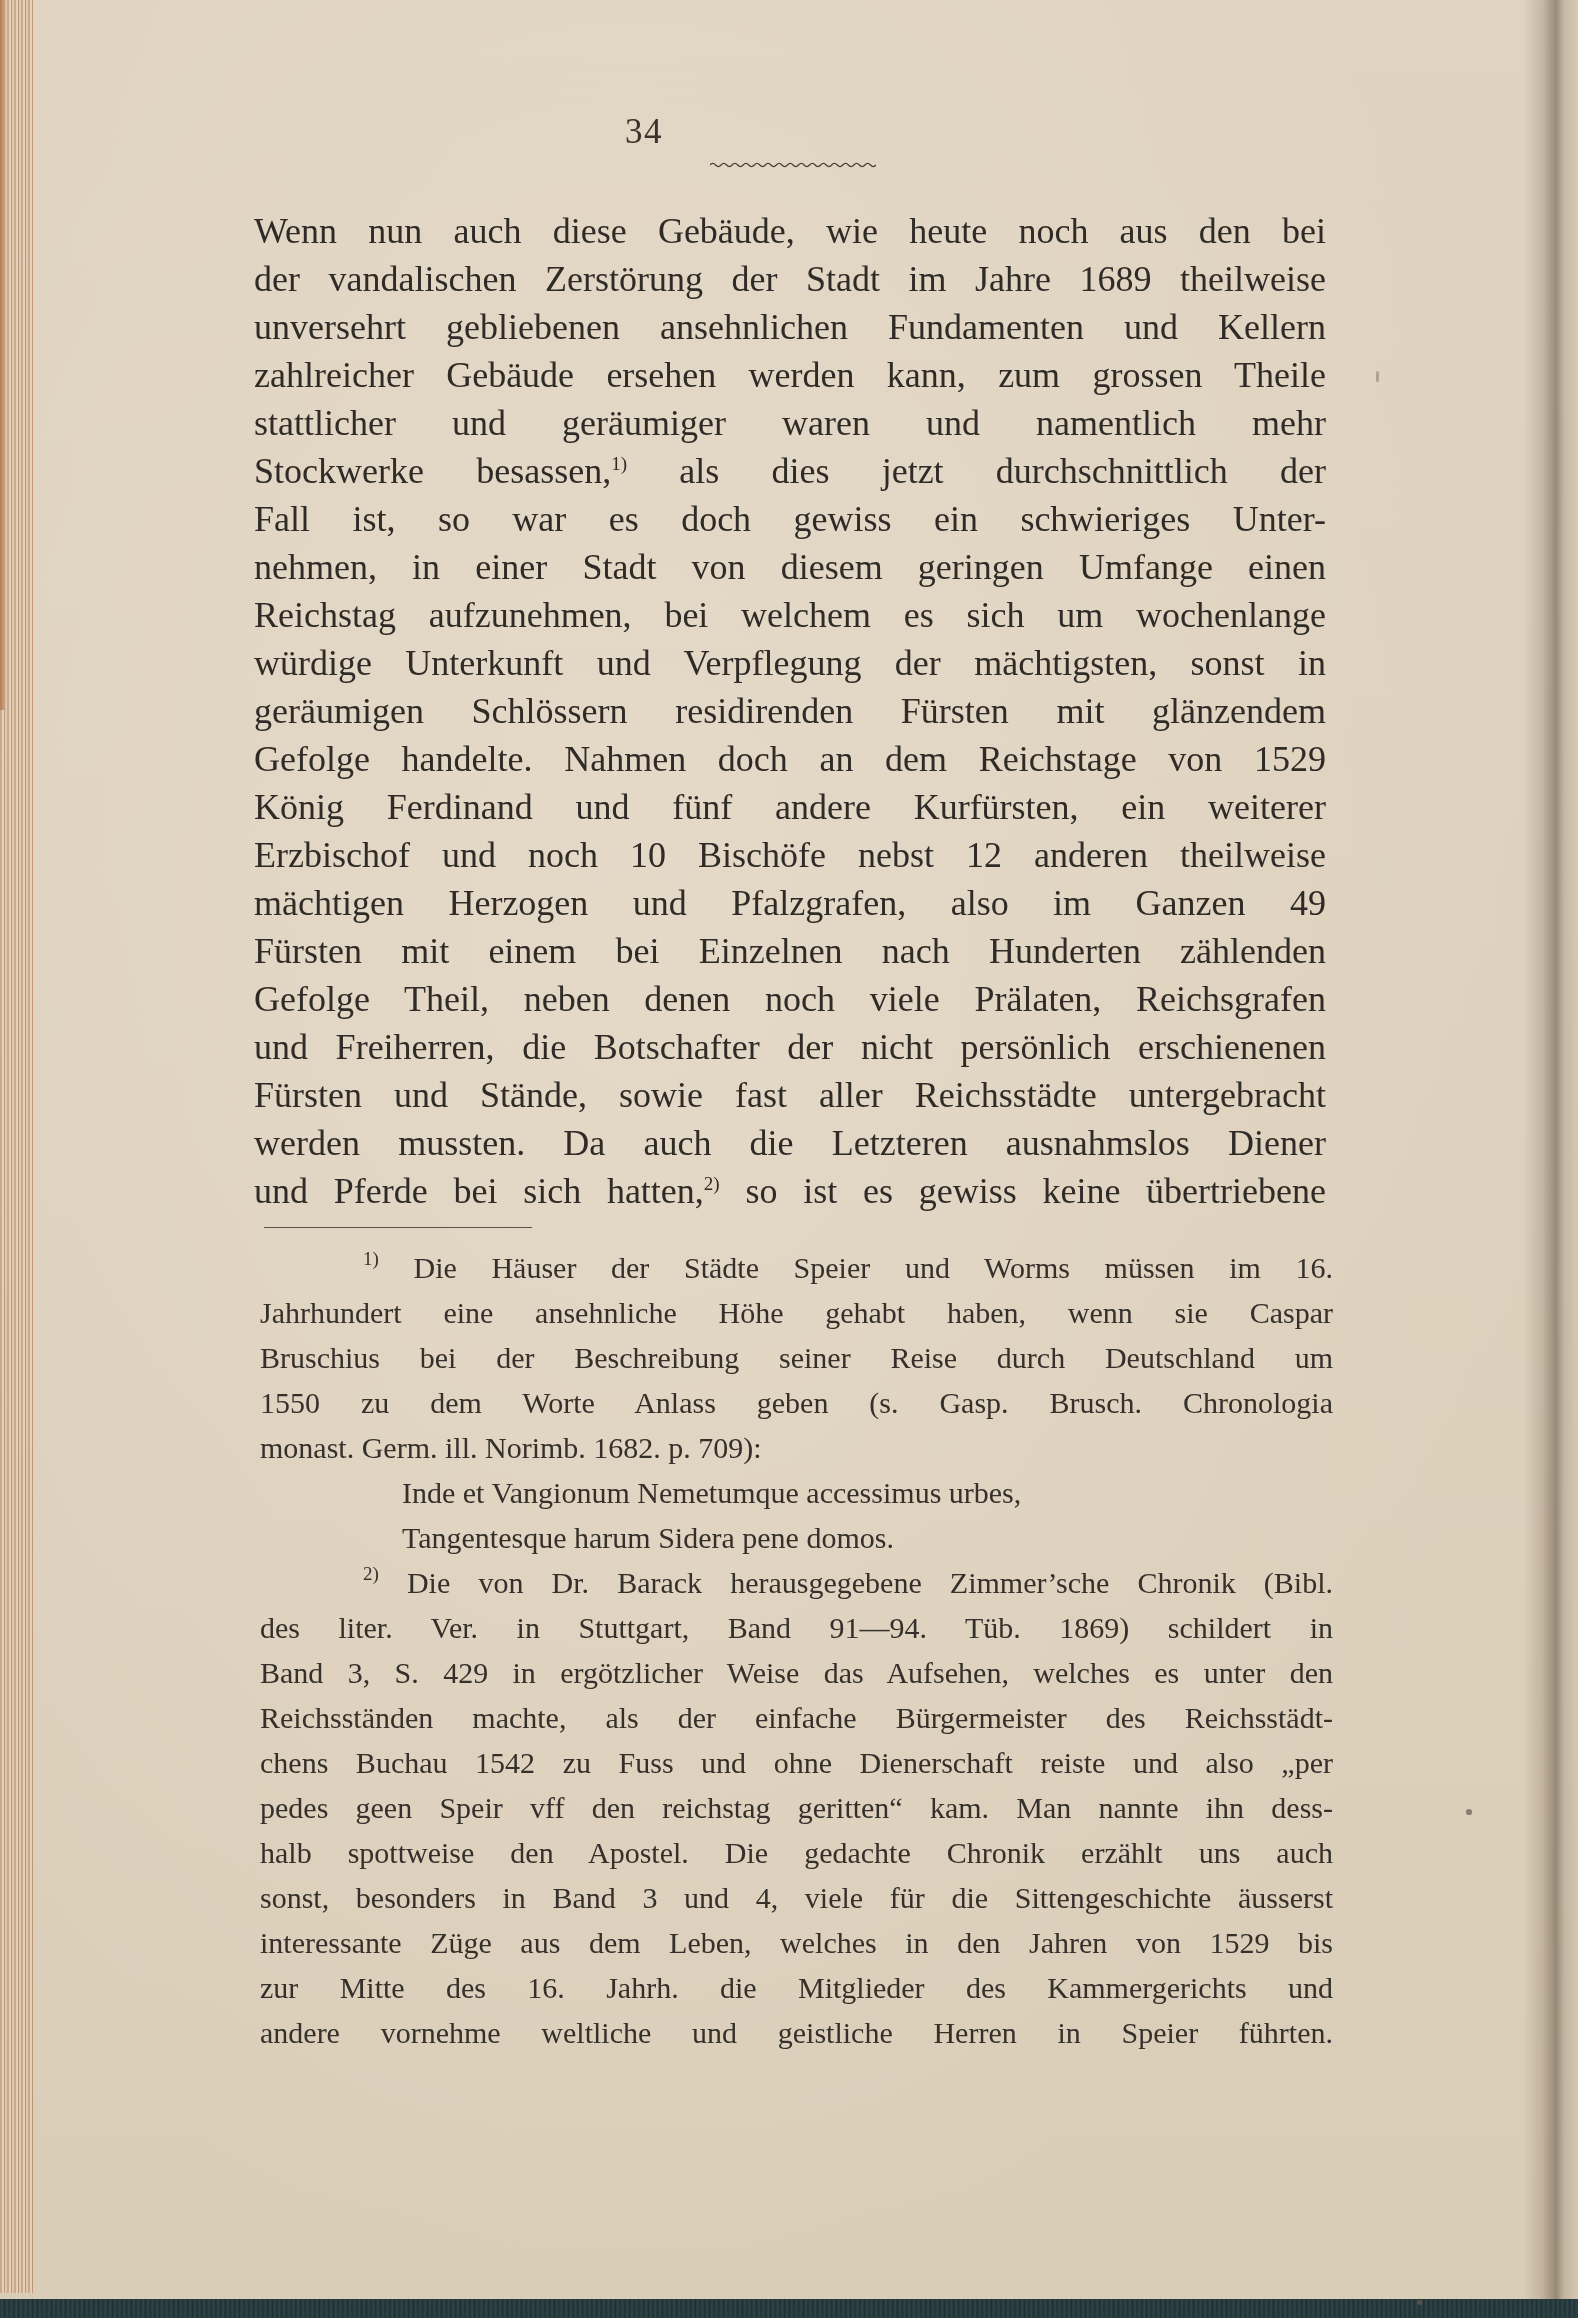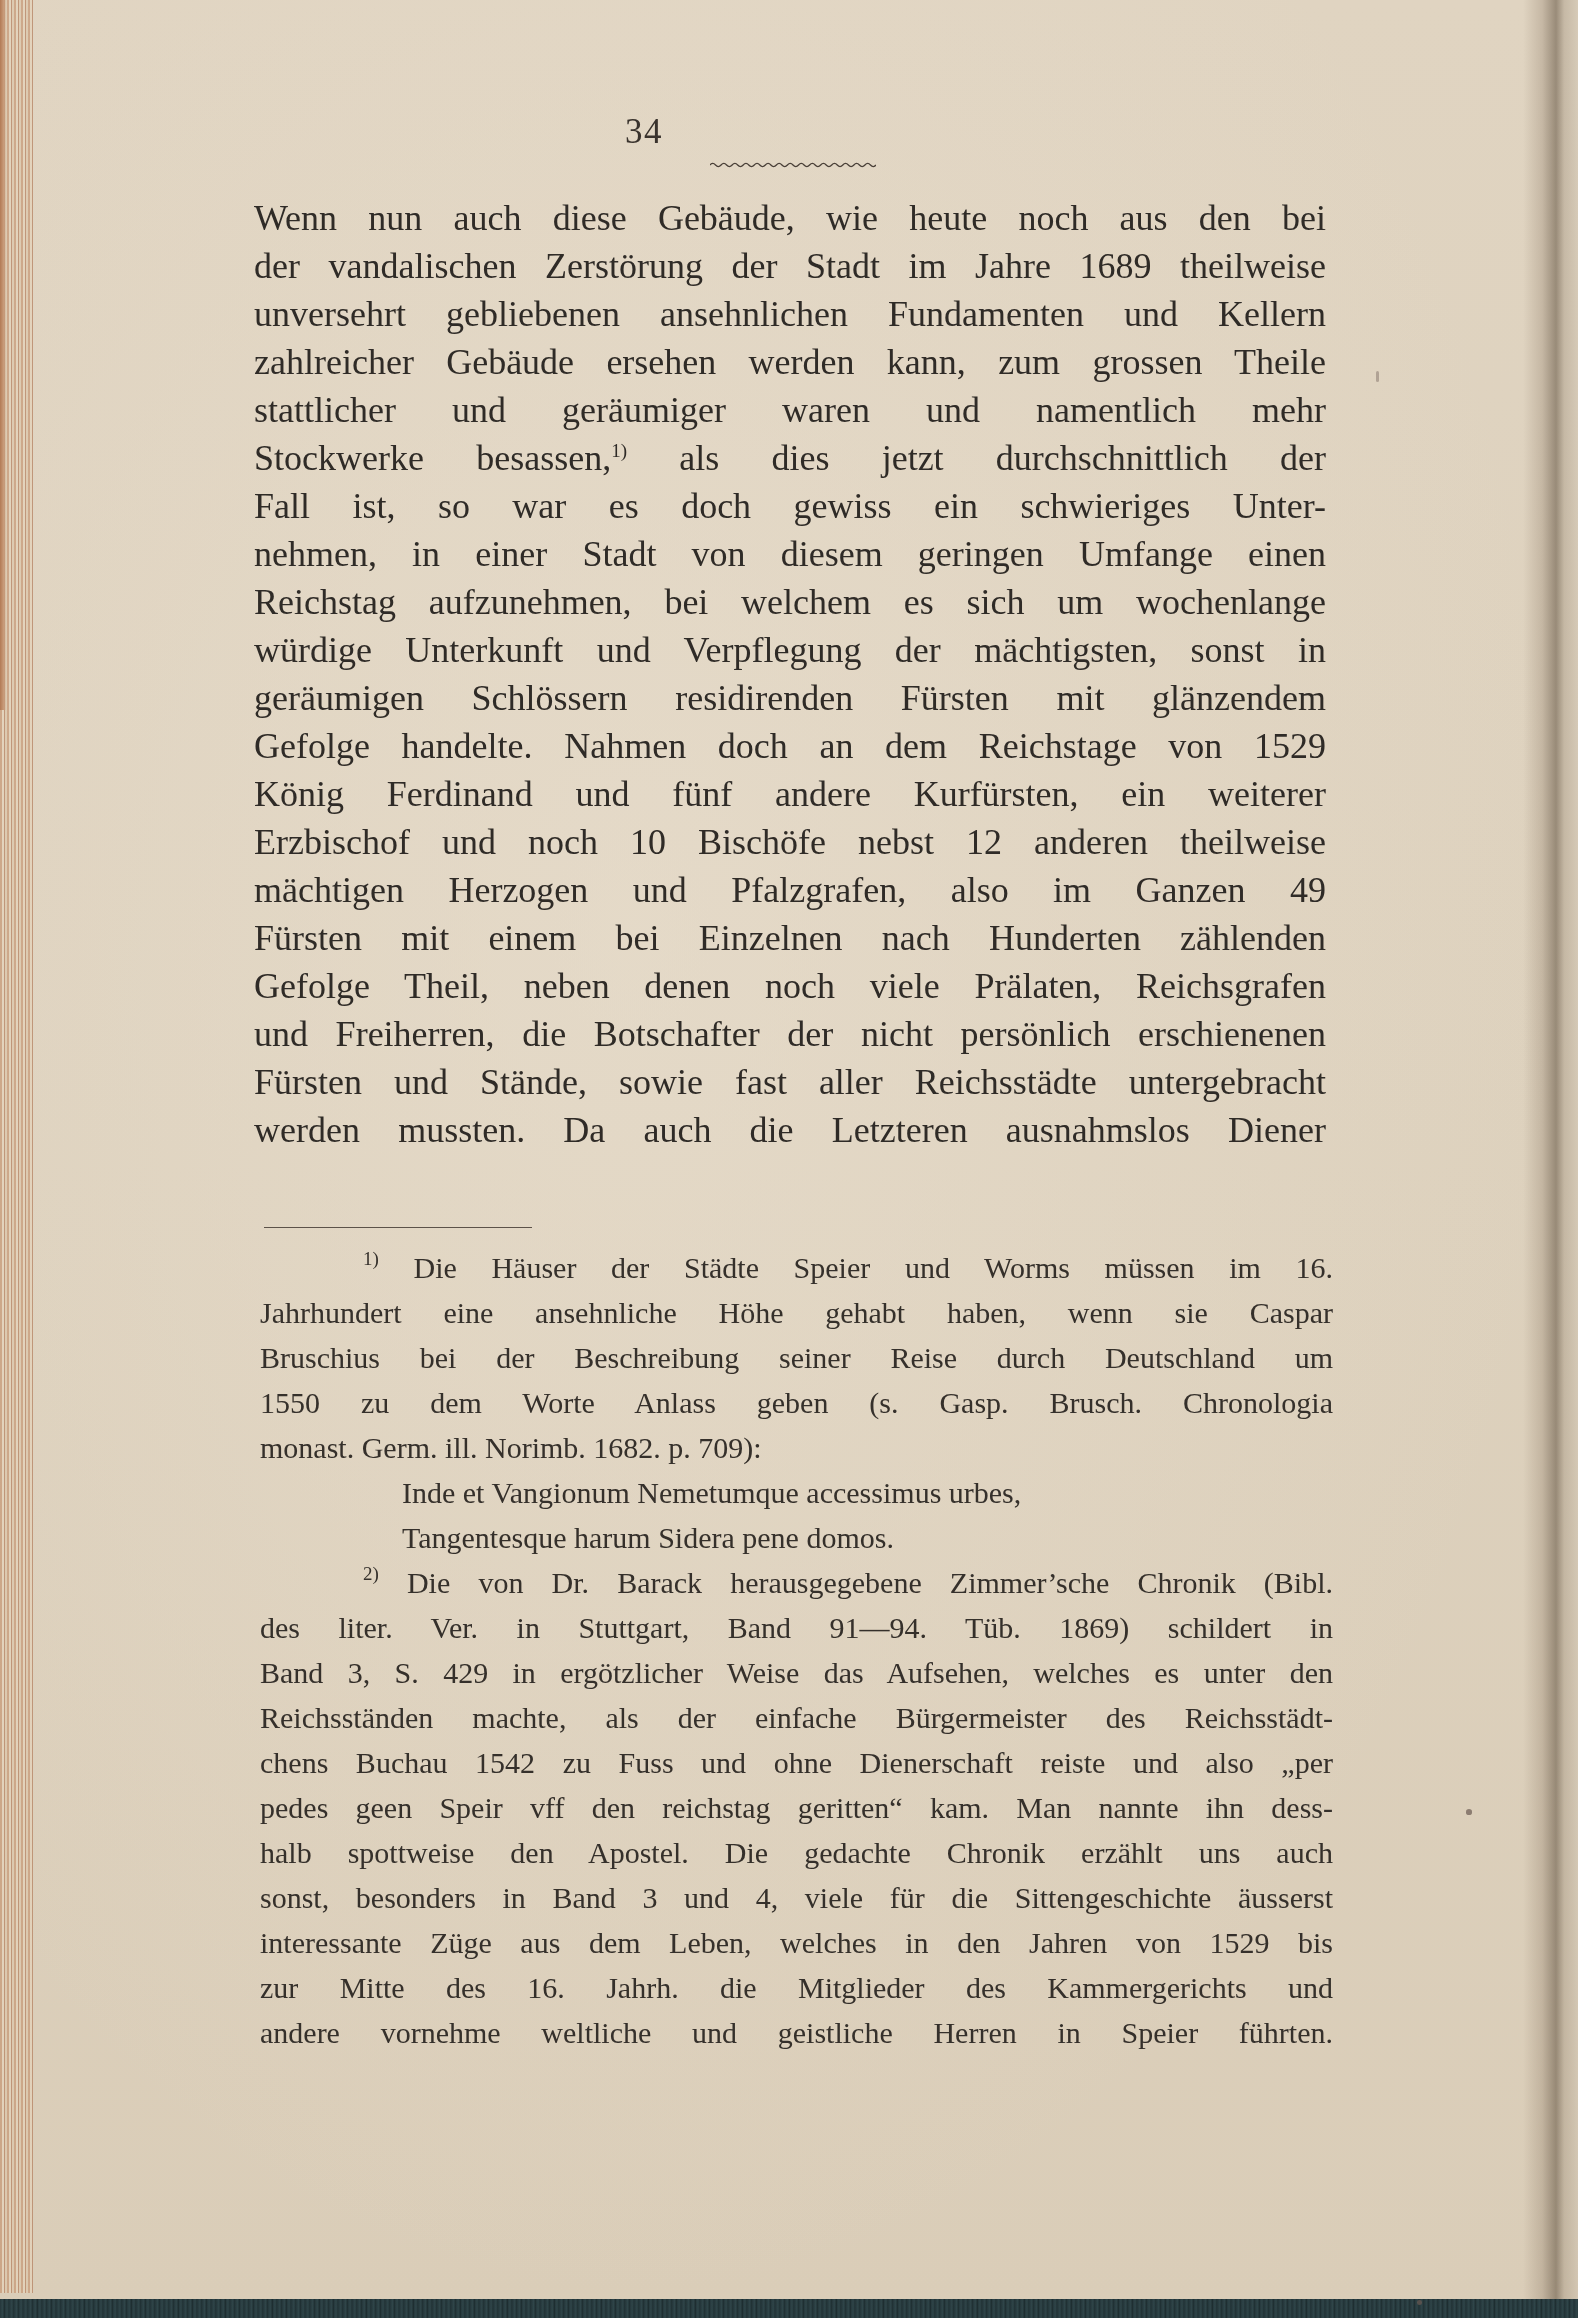--- a/index.html
+++ b/index.html
@@ -85,21 +85,21 @@
       position: absolute;
       left: 710px;
       top: 161px;
       width: 166px;
       height: 8px;
     }
 
     .body-text {
       position: absolute;
       left: 254px;
-      top: 194px;
+      top: 207px;
       width: 1072px;
       font-size: 36px;
       line-height: 48px;
       color: #2f2b27;
     }
     .line {
       display: block;
       text-align: justify;
       text-align-last: justify;
       white-space: nowrap;
@@ -189,20 +189,21 @@
     <span class="line">geräumigen Schlössern residirenden Fürsten mit glänzendem</span>
     <span class="line">Gefolge handelte. Nahmen doch an dem Reichstage von 1529</span>
     <span class="line">König Ferdinand und fünf andere Kurfürsten, ein weiterer</span>
     <span class="line">Erzbischof und noch 10 Bischöfe nebst 12 anderen theilweise</span>
     <span class="line">mächtigen Herzogen und Pfalzgrafen, also im Ganzen 49</span>
     <span class="line">Fürsten mit einem bei Einzelnen nach Hunderten zählenden</span>
     <span class="line">Gefolge Theil, neben denen noch viele Prälaten, Reichsgrafen</span>
     <span class="line">und Freiherren, die Botschafter der nicht persönlich erschienenen</span>
     <span class="line">Fürsten und Stände, sowie fast aller Reichsstädte untergebracht</span>
     <span class="line">werden mussten. Da auch die Letzteren ausnahmslos Diener</span>
+    <span class="line last"><span>und Pferde bei sich hatten,</span><sup class="fnmark">2)</sup> <span>so ist es gewiss keine übertriebene</span></span>
   </div>
 
   <div class="footnote-rule"></div>
 
   <div class="footnotes">
     <div>
       <span class="fn-line fn-first"><sup class="fnmark">1)</sup> <span>Die Häuser der Städte Speier und Worms müssen im 16.</span></span>
       <span class="fn-line">Jahrhundert eine ansehnliche Höhe gehabt haben, wenn sie Caspar</span>
       <span class="fn-line">Bruschius bei der Beschreibung seiner Reise durch Deutschland um</span>
       <span class="fn-line">1550 zu dem Worte Anlass geben (s. Gasp. Brusch. Chronologia</span>

